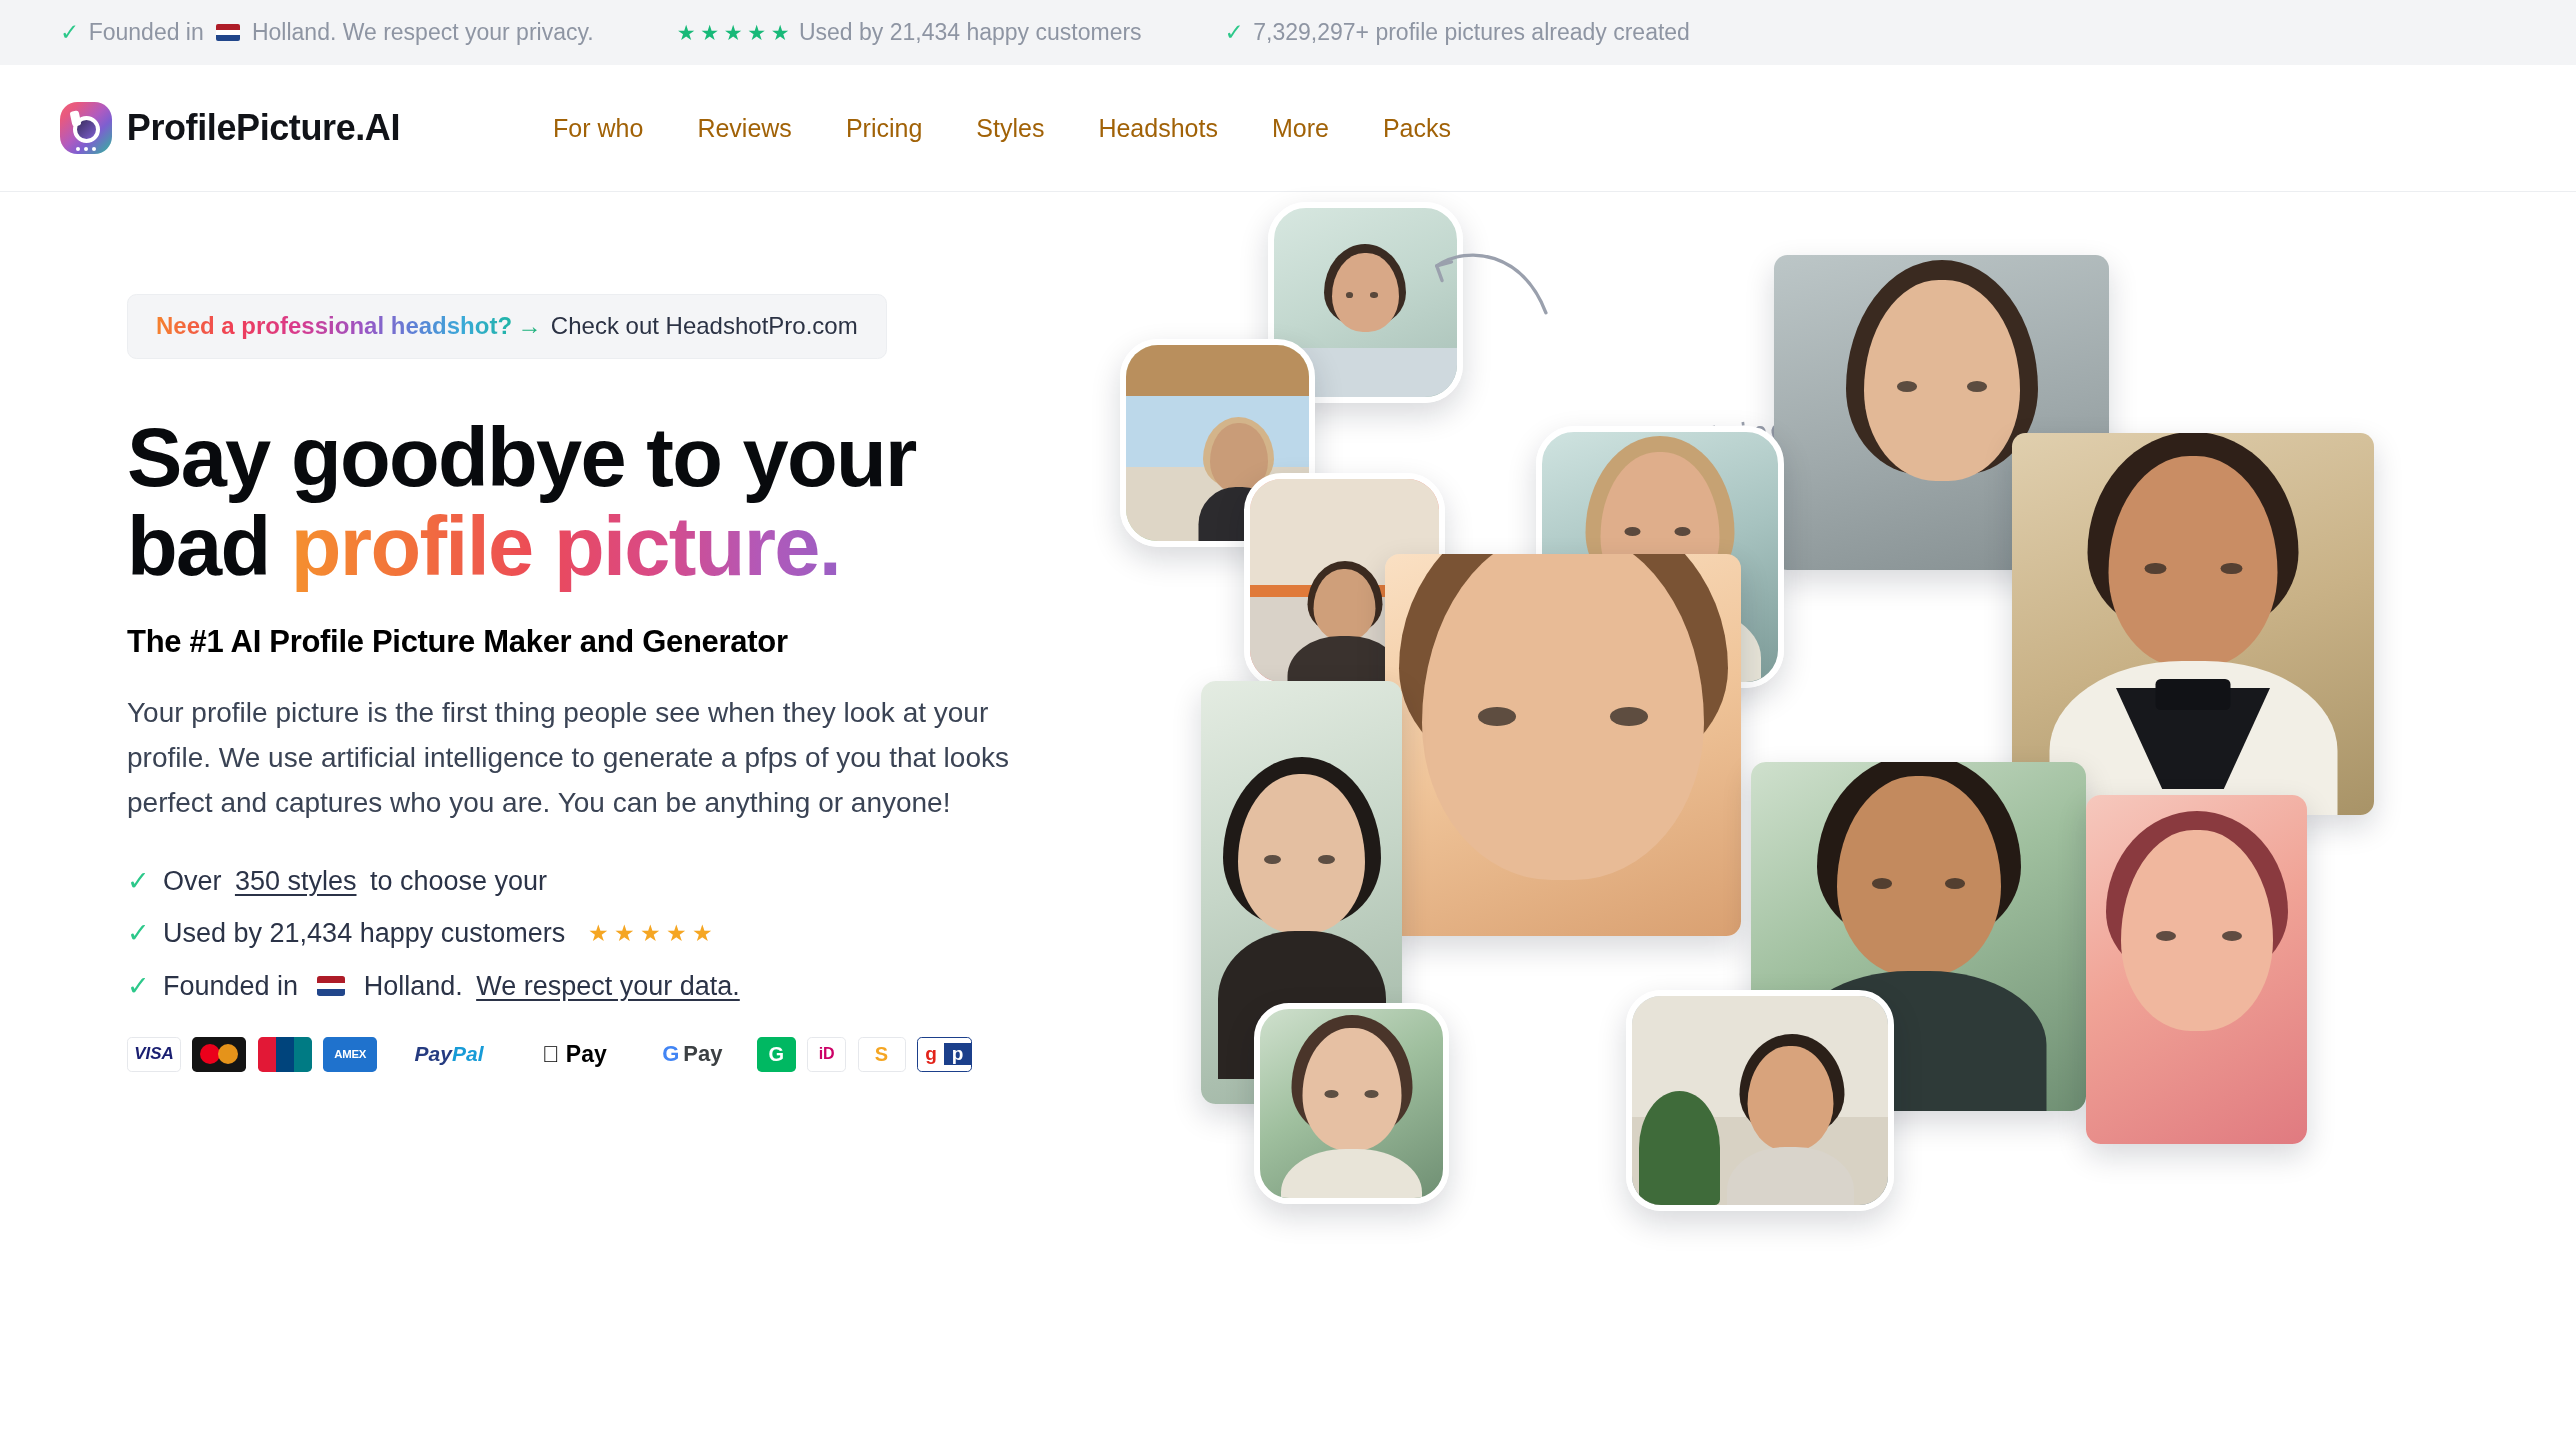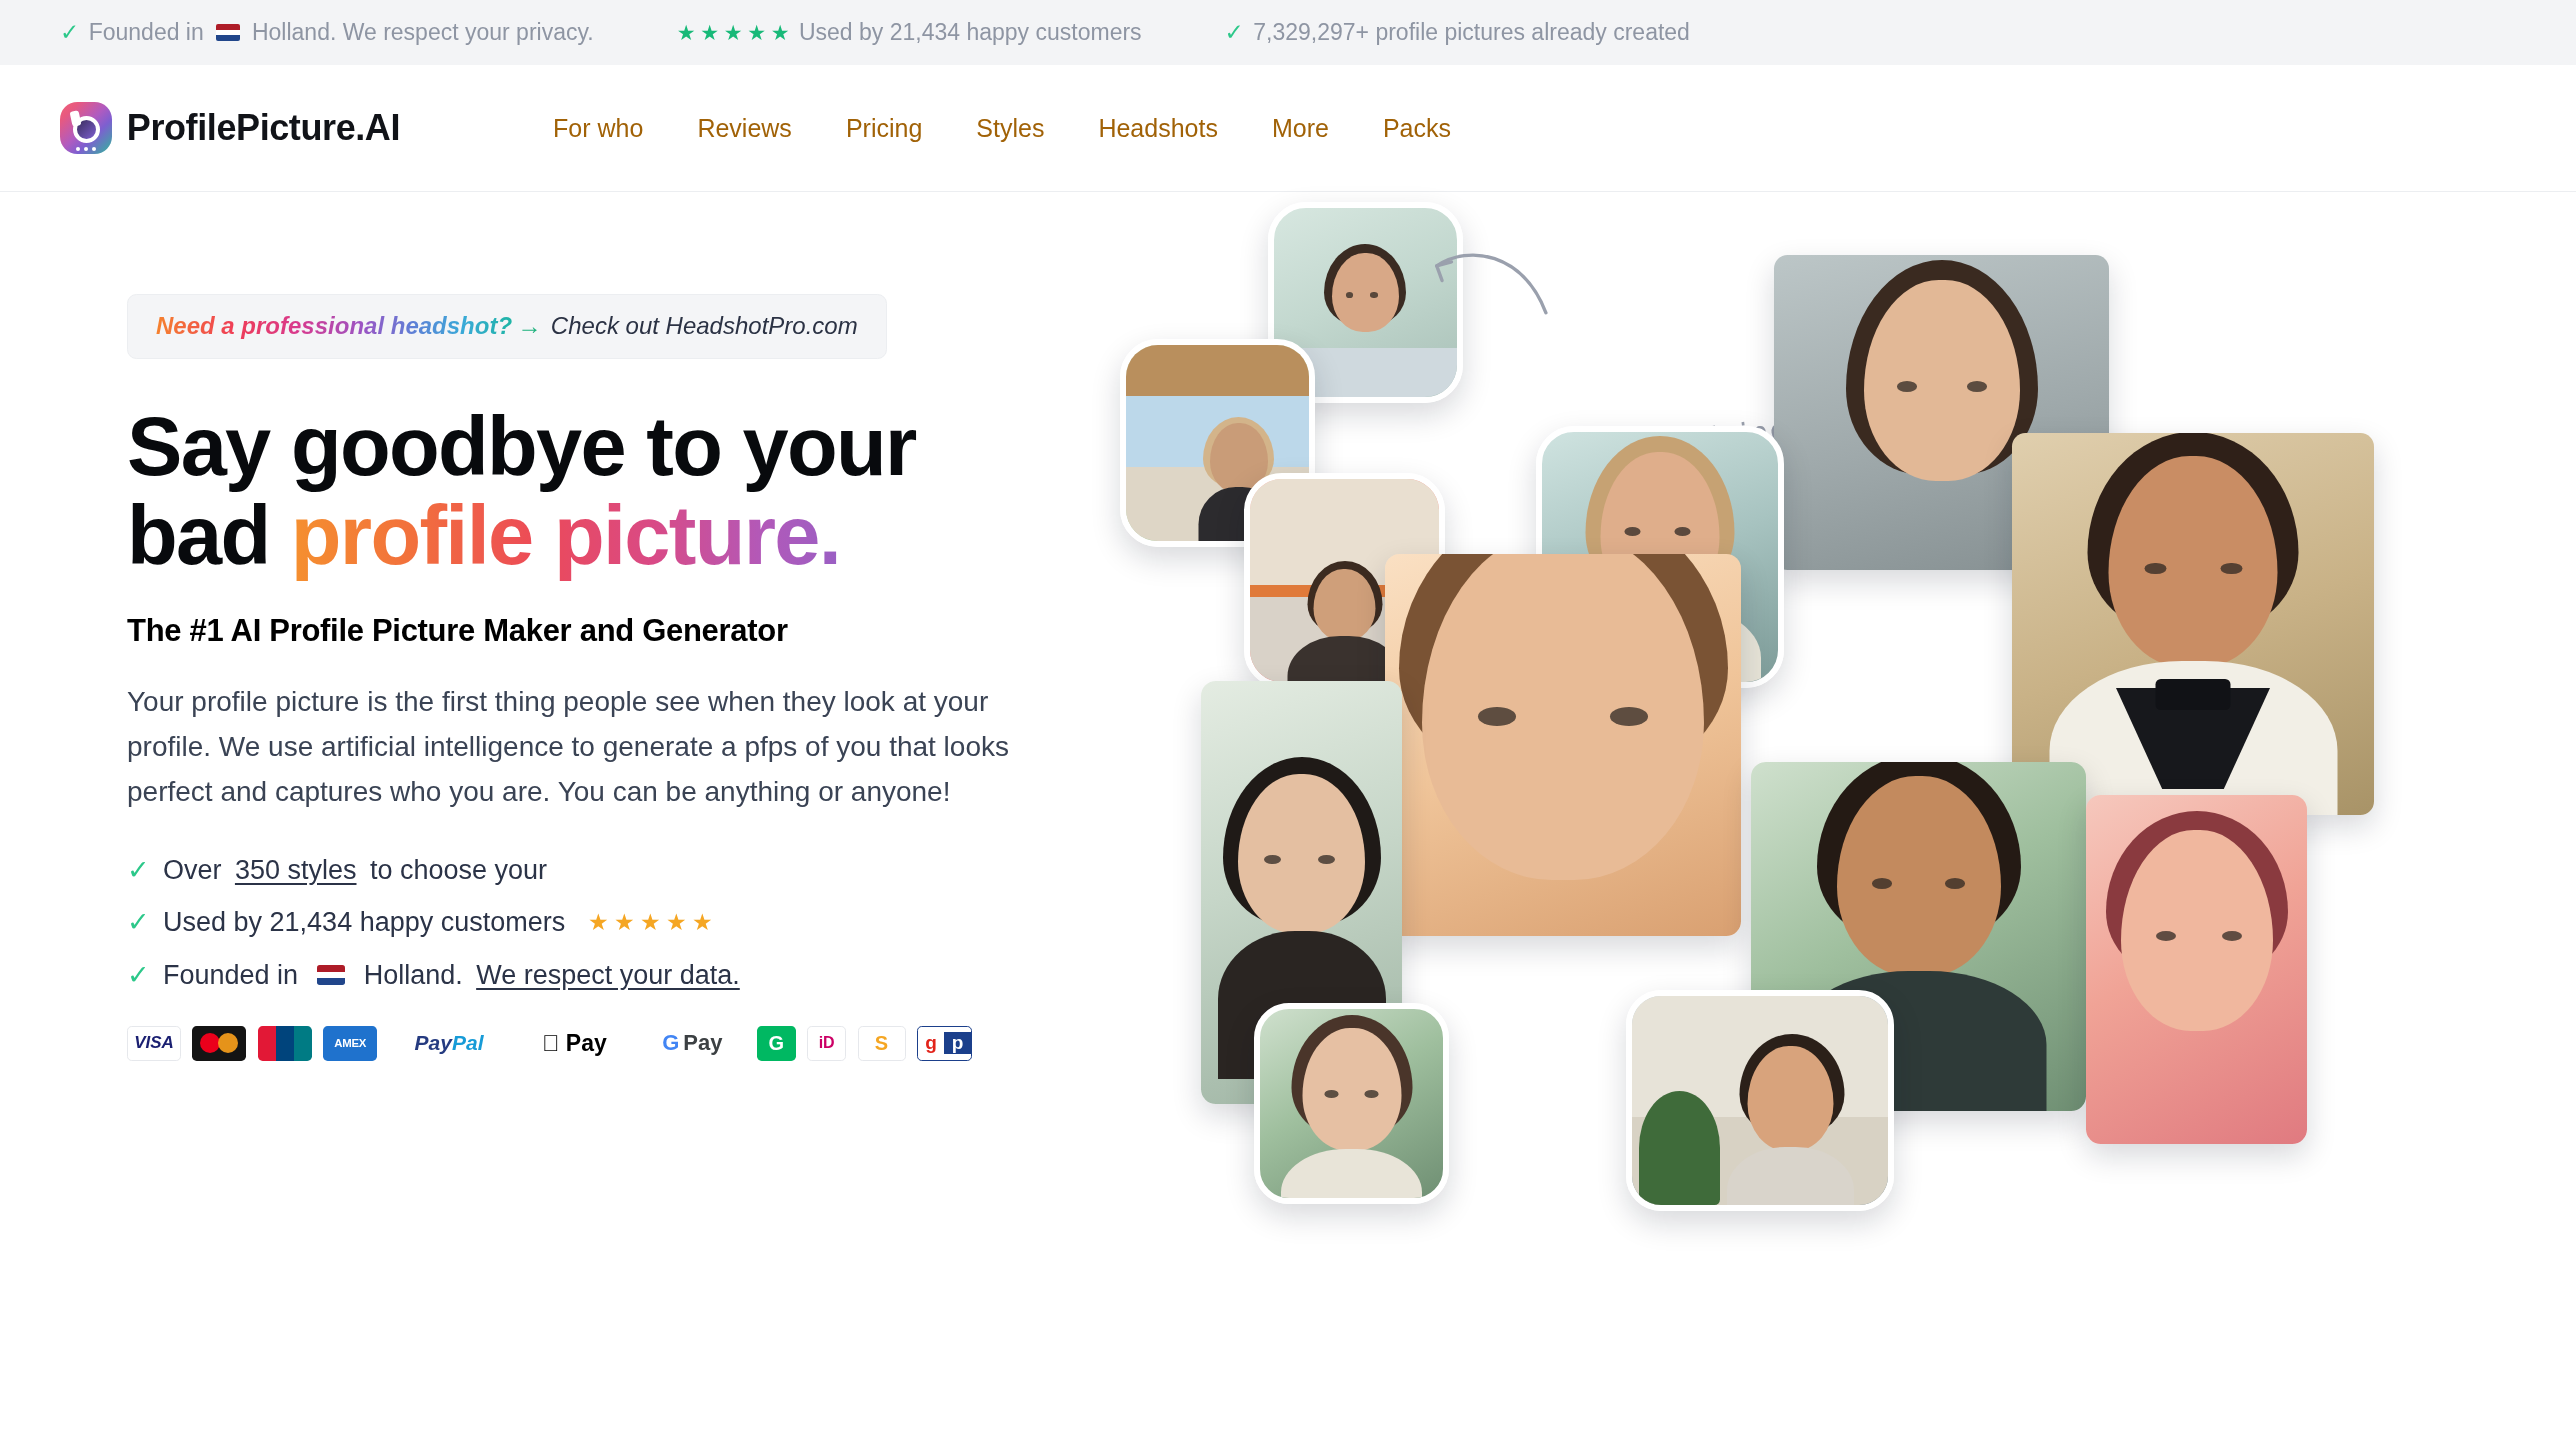--- a/index.html
+++ b/index.html
@@ -94,33 +94,32 @@
   
   .hero { position:relative; width:100%; height:1256px; }
   .left-col {
     position:absolute; left:127px; top:102px; width:953px;
   }
   .promo {
     background:#f4f5f7; border:1.3px solid #eceef1; border-radius:9.4px;
     padding:17.4px 28px;
     display:inline-flex; align-items:flex-start; gap:0;
     font-size:24px;
-    font-style:italic;
   }
   .promo-grad {
     font-weight:bold;
     background:linear-gradient(90deg,#f5822e 0%,#ef3d56 22%,#d83a8e 40%,#9b55c4 58%,#5f7fd6 72%,#3aa9d8 86%,#1fb5a6 100%);
     -webkit-background-clip:text; background-clip:text; color:transparent;
     white-space:nowrap;
   }
   .promo-arrow { color:#1fb27e; font-weight:bold; margin:0 9.4px 0 5.4px; }
   .promo-rest { color:#2b3244; white-space:nowrap; }
 
   h1.headline {
-    margin-top:43px;
+    margin-top:54px;
     font-size:83px; line-height:1.08; font-weight:bold;
     color:#080a0d; letter-spacing:-1.7px;
   }
   .grad-pp {
     background:linear-gradient(90deg,#f5902f 0%,#f2703c 22%,#ec4a58 45%,#d94a86 66%,#b259b9 86%,#9a5fc4 100%);
     -webkit-background-clip:text; background-clip:text; color:transparent;
   }
 
   h2.subhead {
     margin-top:32px;

